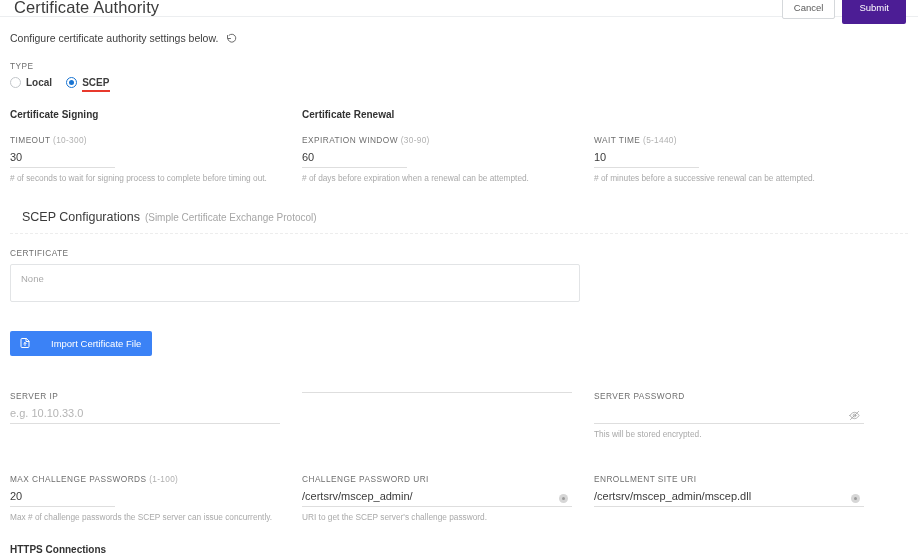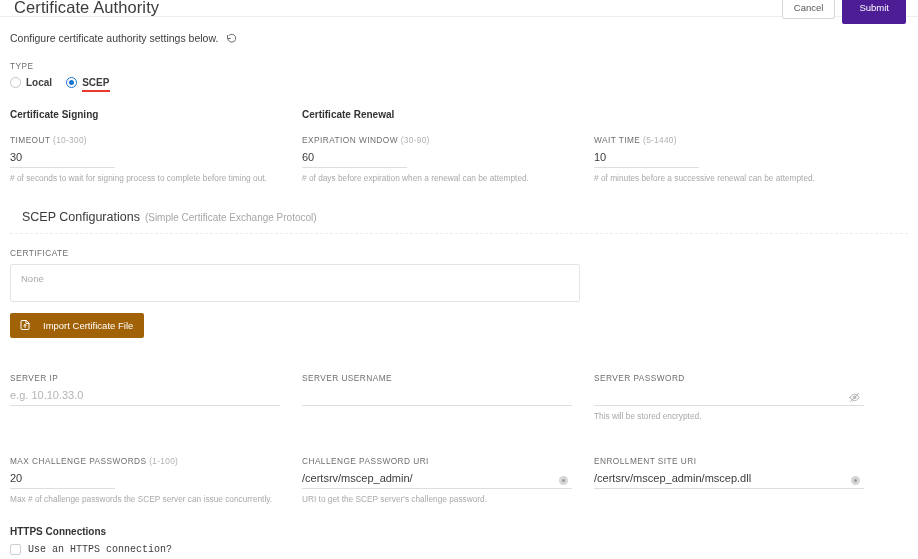--- a/index.html
+++ b/index.html
@@ -180,25 +180,25 @@
   .cert-box {
     width: 570px; height: 38px;
     border: 1px solid #e2e4e6;
     border-radius: 2px;
     background: #fff;
     padding: 8px 10px;
     font-size: 9.5px;
     color: #a9a9a9;
   }
   .btn-import {
-    margin-top: 11px;
+    margin-top: 29px;
     display: inline-flex;
     align-items: center;
-    gap: 12px;
-    background: #a16207;
+    gap: 20px;
+    background: #3b82f6;
     border: none;
     border-radius: 2px;
     color: #fff;
     font-size: 9.5px;
     font-family: "Liberation Sans", sans-serif;
     padding: 6px 11px 7px 9px;
     cursor: pointer;
   }
   .btn-import svg { width: 12px; height: 12px; display: block; }
 
@@ -325,21 +325,20 @@
   <div class="grid3 row-block">
 
     <div class="col">
       <div class="field-label">SERVER IP</div>
       <div class="underline-input">
         <input type="text" placeholder="e.g. 10.10.33.0" style="">
       </div>
     </div>
 
     <div class="col">
-      <div class="field-label">SERVER USERNAME</div>
       <div class="underline-input">
         <input type="text" placeholder="" style="">
       </div>
     </div>
 
     <div class="col">
       <div class="field-label">SERVER PASSWORD</div>
       <div class="underline-input">
         <input type="password" placeholder="" style="">
         <span class="eye-btn">

